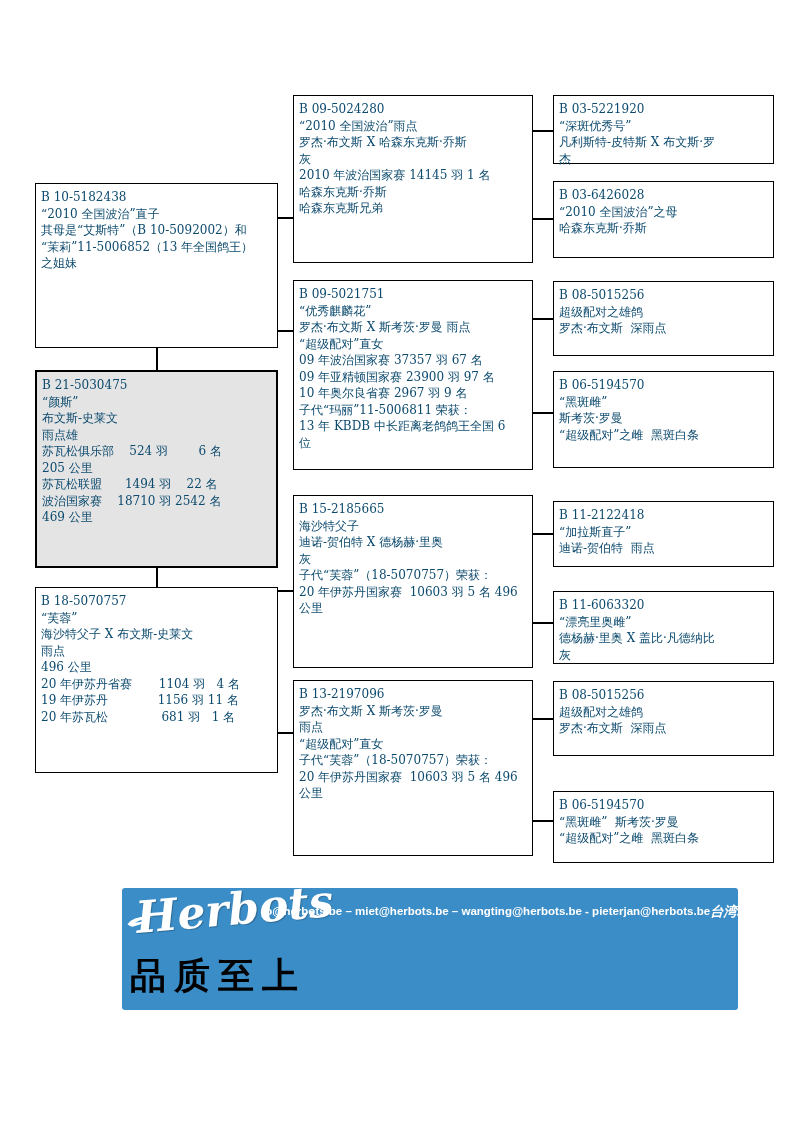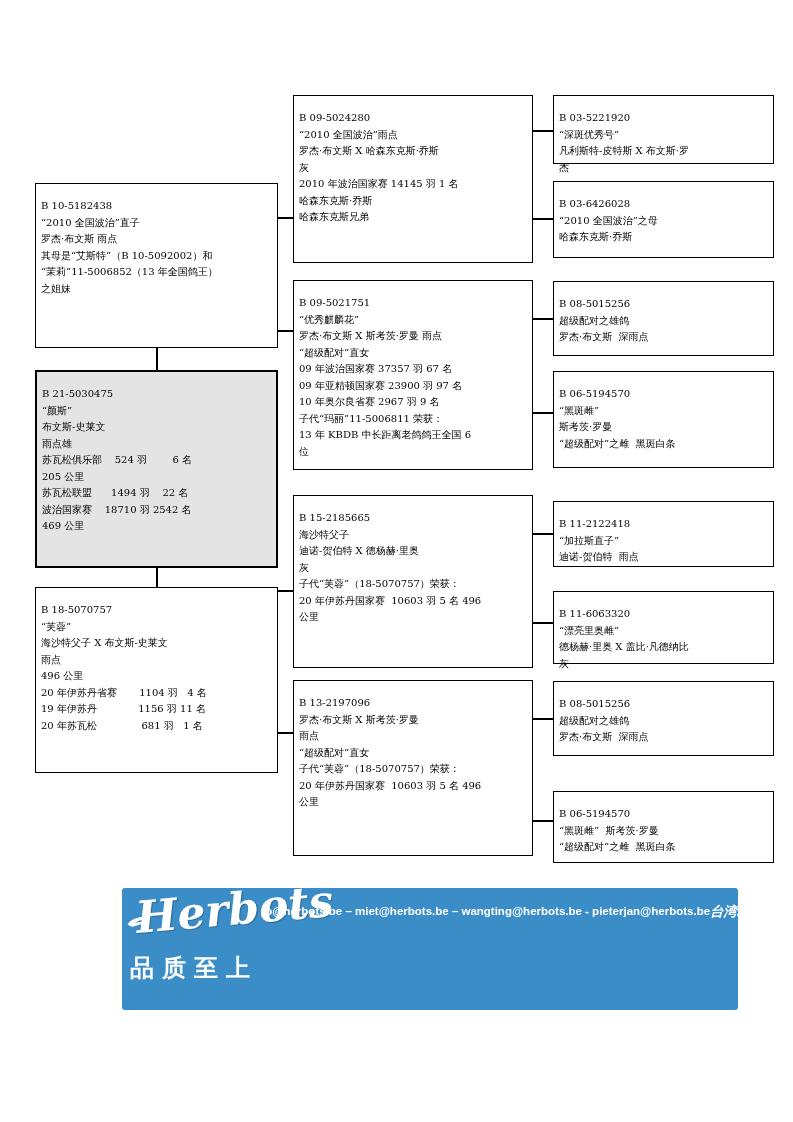--- a/index.html
+++ b/index.html
@@ -1,20 +1,20 @@
 <!DOCTYPE html>
 <html><head>
 <meta charset="utf-8">
 <style>
   html,body{margin:0;padding:0;background:#fff;}
   .page{position:relative;width:793px;height:1122px;background:#fff;overflow:hidden;
         font-family:"DejaVu Serif","Liberation Serif",serif;}
   
   .pbox{position:absolute;box-sizing:border-box;border:1px solid #000;background:#fff;
-        padding:14px 5px;font-size:10px;line-height:16.5px;color:#000000;}
+        padding:5px 5px;font-size:12px;line-height:16.5px;color:#0c4a6e;}
   .pbox .bline{white-space:pre-wrap;}
   .subject{border:2.5px solid #000;background:#e4e4e4;}
   .box-l1{left:35px;top:183px;width:243px;height:165px}
   .box-l2{left:35px;top:370px;width:243px;height:198px}
   .box-l3{left:35px;top:587px;width:243px;height:186px}
   .box-m1{left:293px;top:95px;width:240px;height:168px}
   .box-m2{left:293px;top:280px;width:240px;height:190px}
   .box-m3{left:293px;top:495px;width:240px;height:173px}
   .box-m4{left:293px;top:680px;width:240px;height:176px}
   .box-r1{left:553px;top:95px;width:221px;height:69px}
@@ -41,22 +41,22 @@
   .w-m-r6{left:533px;top:622px;width:20px;height:1.5px}
   .w-m-r7{left:533px;top:718px;width:20px;height:1.5px}
   .w-m-r8{left:533px;top:820px;width:20px;height:1.5px}
   
   .banner{position:absolute;left:122px;top:888px;width:616px;height:122px;
           background:#3b8dc7;border-radius:3px;overflow:hidden;color:#fff;}
   .logo-wing{position:absolute;left:4px;top:24px;width:30px;height:20px;}
   .logo-script{position:absolute;left:16px;top:6px;font-family:"DejaVu Serif",serif;
           font-style:italic;font-weight:bold;font-size:44px;line-height:48px;color:#fff;
           transform:rotate(-5deg);transform-origin:left bottom;text-shadow:1px 1px 1px rgba(0,0,0,.25);}
-  .logo-cn{position:absolute;left:8px;top:64px;font-size:24px;font-weight:bold;
-          letter-spacing:8px;color:#ffffff;white-space:nowrap;}
+  .logo-cn{position:absolute;left:8px;top:64px;font-size:36px;font-weight:bold;
+          letter-spacing:8px;color:#000000;white-space:nowrap;}
   .banner-right{position:absolute;left:140px;top:5px;width:472px;display:flex;
           flex-direction:row;align-items:center;}
   .b-emails{font-family:"Liberation Sans",sans-serif;font-weight:bold;font-size:11.5px;
           line-height:17px;white-space:nowrap;}
   .b-contact{font-size:13.5px;line-height:18px;font-weight:bold;font-style:italic;white-space:nowrap;}
   .b-tagline{font-size:14.5px;line-height:22px;font-style:italic;font-weight:bold;
           letter-spacing:1px;white-space:nowrap;margin-top:14px;}
   .www-row{display:flex;align-items:center;gap:20px;margin-top:1px;}
   .dbl-line{height:3px;border-top:2px solid #ccd94e;border-bottom:2px solid #ccd94e;}
   .dbl-left{width:72px}
@@ -65,21 +65,20 @@
          font-size:26px;line-height:28px;color:#f6e13c;}
 </style>
 </head>
 <body>
 
 <div class="page">
 
   <div class="pbox box-l1">
       <div class="bline">B 10-5182438</div>
       <div class="bline">“2010 全国波治”直子</div>
-      <div class="bline">罗杰·布文斯 雨点</div>
       <div class="bline">其母是“艾斯特”（B 10-5092002）和</div>
       <div class="bline">“茉莉”11-5006852（13 年全国鸽王）</div>
       <div class="bline">之姐妹</div>
     </div>
   <div class="pbox box-l2 subject">
       <div class="bline">B 21-5030475</div>
       <div class="bline">“颜斯”</div>
       <div class="bline">布文斯-史莱文</div>
       <div class="bline">雨点雄</div>
       <div class="bline">苏瓦松俱乐部    524 羽        6 名</div>

